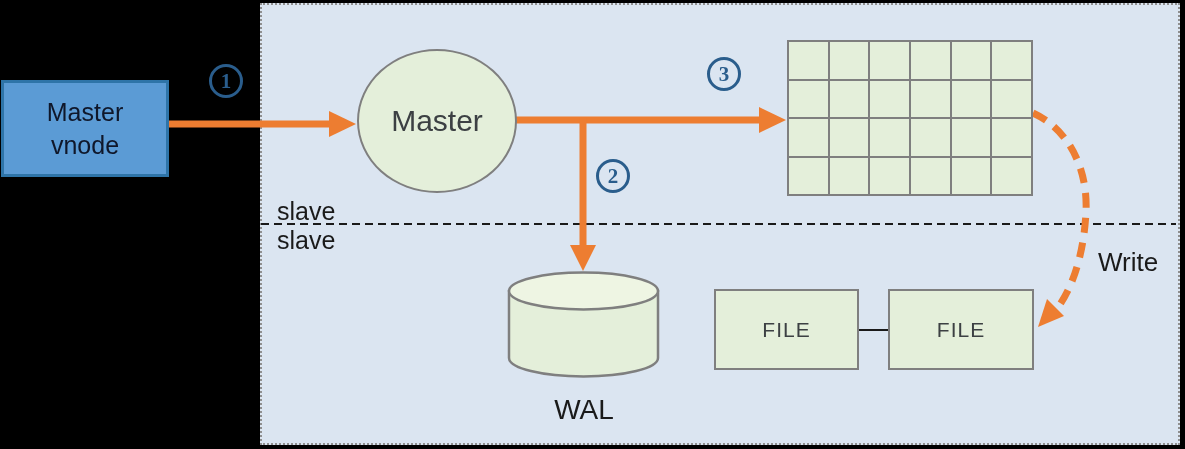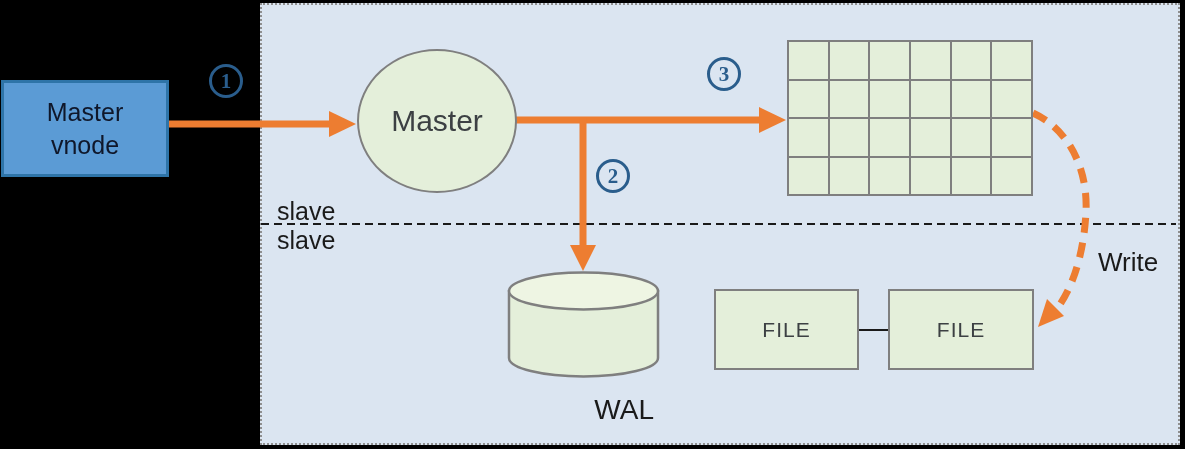--- a/index.html
+++ b/index.html
@@ -49,21 +49,21 @@
         border:3px solid var(--step_navy);color:var(--step_navy);
         display:flex;align-items:center;justify-content:center;
         font-family:"Liberation Serif",serif;font-weight:600;font-size:21px}
   .step1{left:209px;top:64px}
   .step2{left:596px;top:159px}
   .step3{left:707px;top:57px}
 
   .lbl{position:absolute;color:var(--text_black);white-space:nowrap}
   .lbl-memory{left:277px;top:197px;font-size:25px}
   .lbl-disk{left:277px;top:226px;font-size:25px}
-  .lbl-wal{left:514px;top:394px;width:140px;text-align:right;font-size:28px}
+  .lbl-wal{left:514px;top:394px;width:140px;text-align:center;font-size:28px}
   .lbl-flush{left:1098px;top:247px;font-size:26px}
   .lbl-slave{left:1028px;top:402px;font-size:26px}
 </style>
 </head>
 <body>
 
 <div id="stage">
 
   <div class="panel"></div>
 

